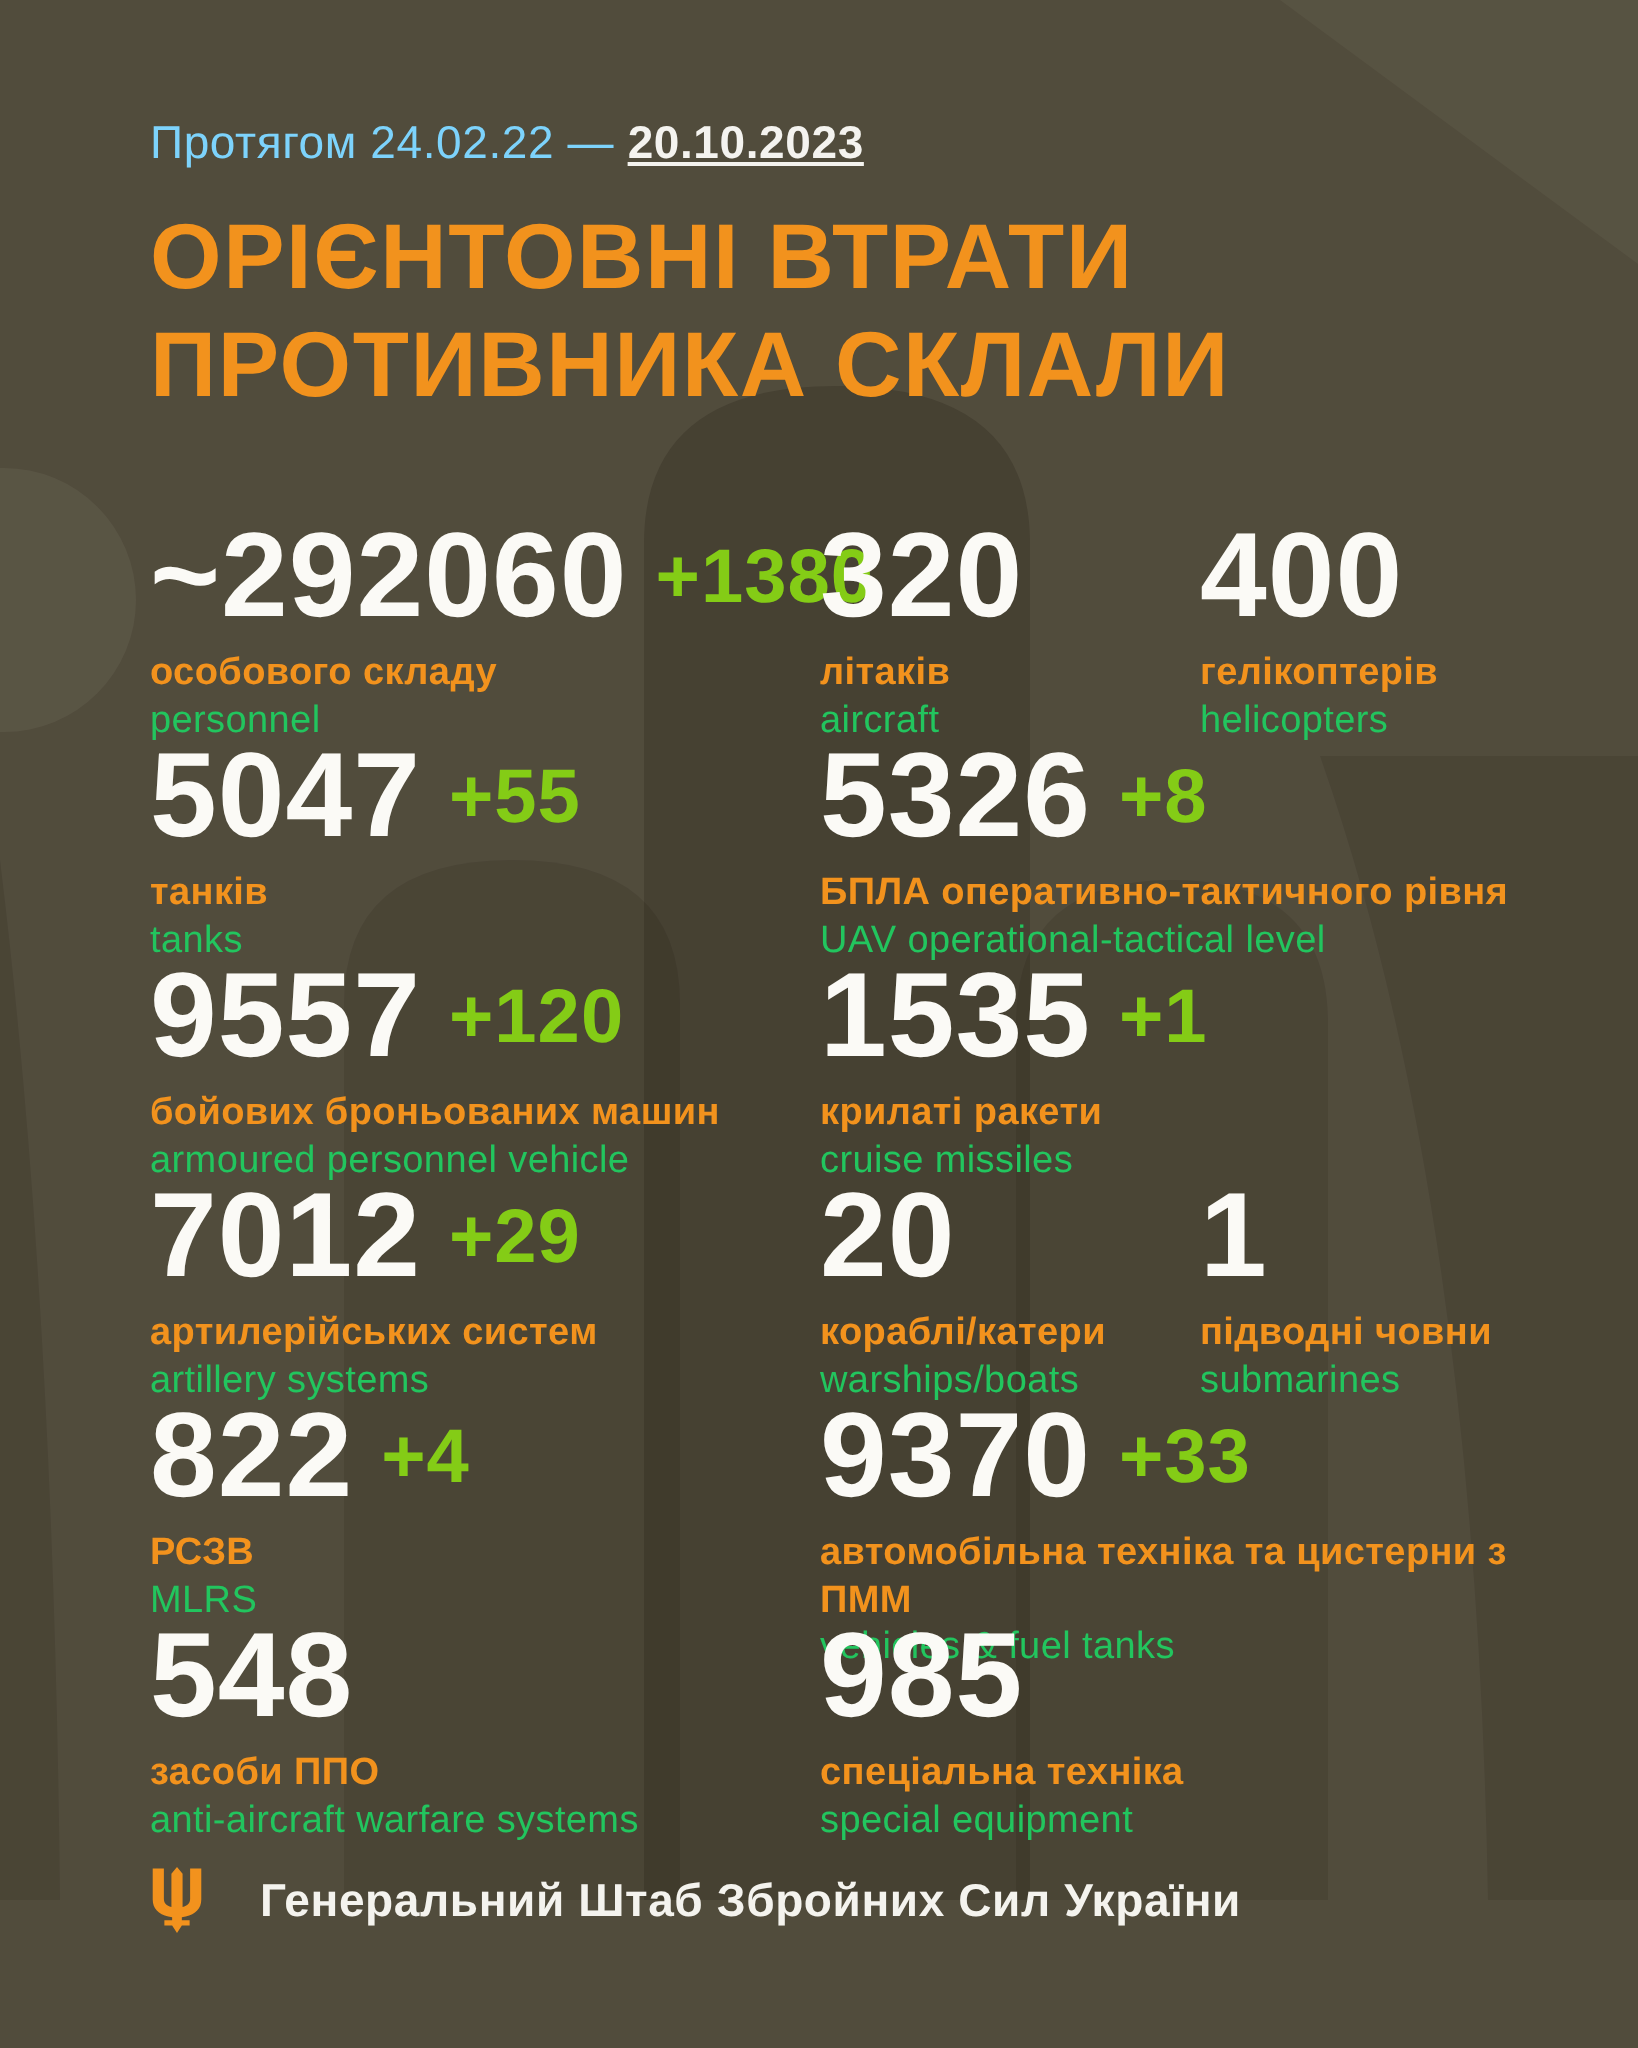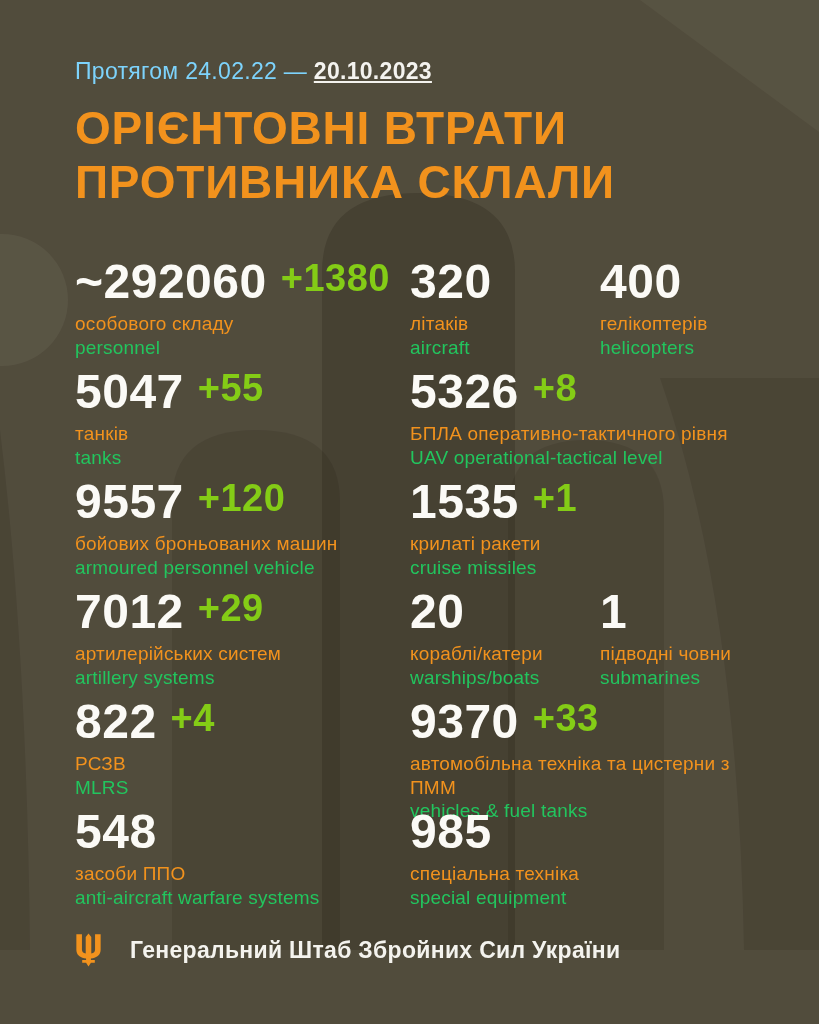--- a/index.html
+++ b/index.html
@@ -22,23 +22,23 @@
     margin-top:46px;
     display:grid;
     grid-template-columns:335px 190px 1fr;
     grid-auto-rows:110px;
   }
   .stat{overflow:visible;}
   .c2{grid-column:2;}
   .c3{grid-column:3;}
   .sp{grid-column:2 / 4;}
   .numline{white-space:nowrap;line-height:1.08;}
-  .num{color:#fbfaf6;font-weight:800;font-size:48px;letter-spacing:.5px;}
+  .num{color:#fbfaf6;font-weight:800;font-size:60px;letter-spacing:.5px;}
   .delta{color:#84cc16;font-weight:800;font-size:38px;margin-left:14px;vertical-align:7px;letter-spacing:.5px;}
-  .lua{margin-top:5px;color:#f2921d;font-weight:400;font-size:19px;line-height:1.22;letter-spacing:.2px;}
+  .lua{margin-top:5px;color:#f2921d;font-weight:700;font-size:19px;line-height:1.22;letter-spacing:.2px;}
   .len{color:#22c55e;font-weight:400;font-size:19px;line-height:1.25;letter-spacing:.2px;}
   .footer{
     position:absolute;left:75px;top:933px;z-index:2;
     display:flex;align-items:center;gap:28px;
   }
   .footer-org{color:#f4f3ee;font-weight:800;font-size:23px;letter-spacing:.3px;}
   .trident-glyph{display:block;}
 </style>
 </head>
 <body>

